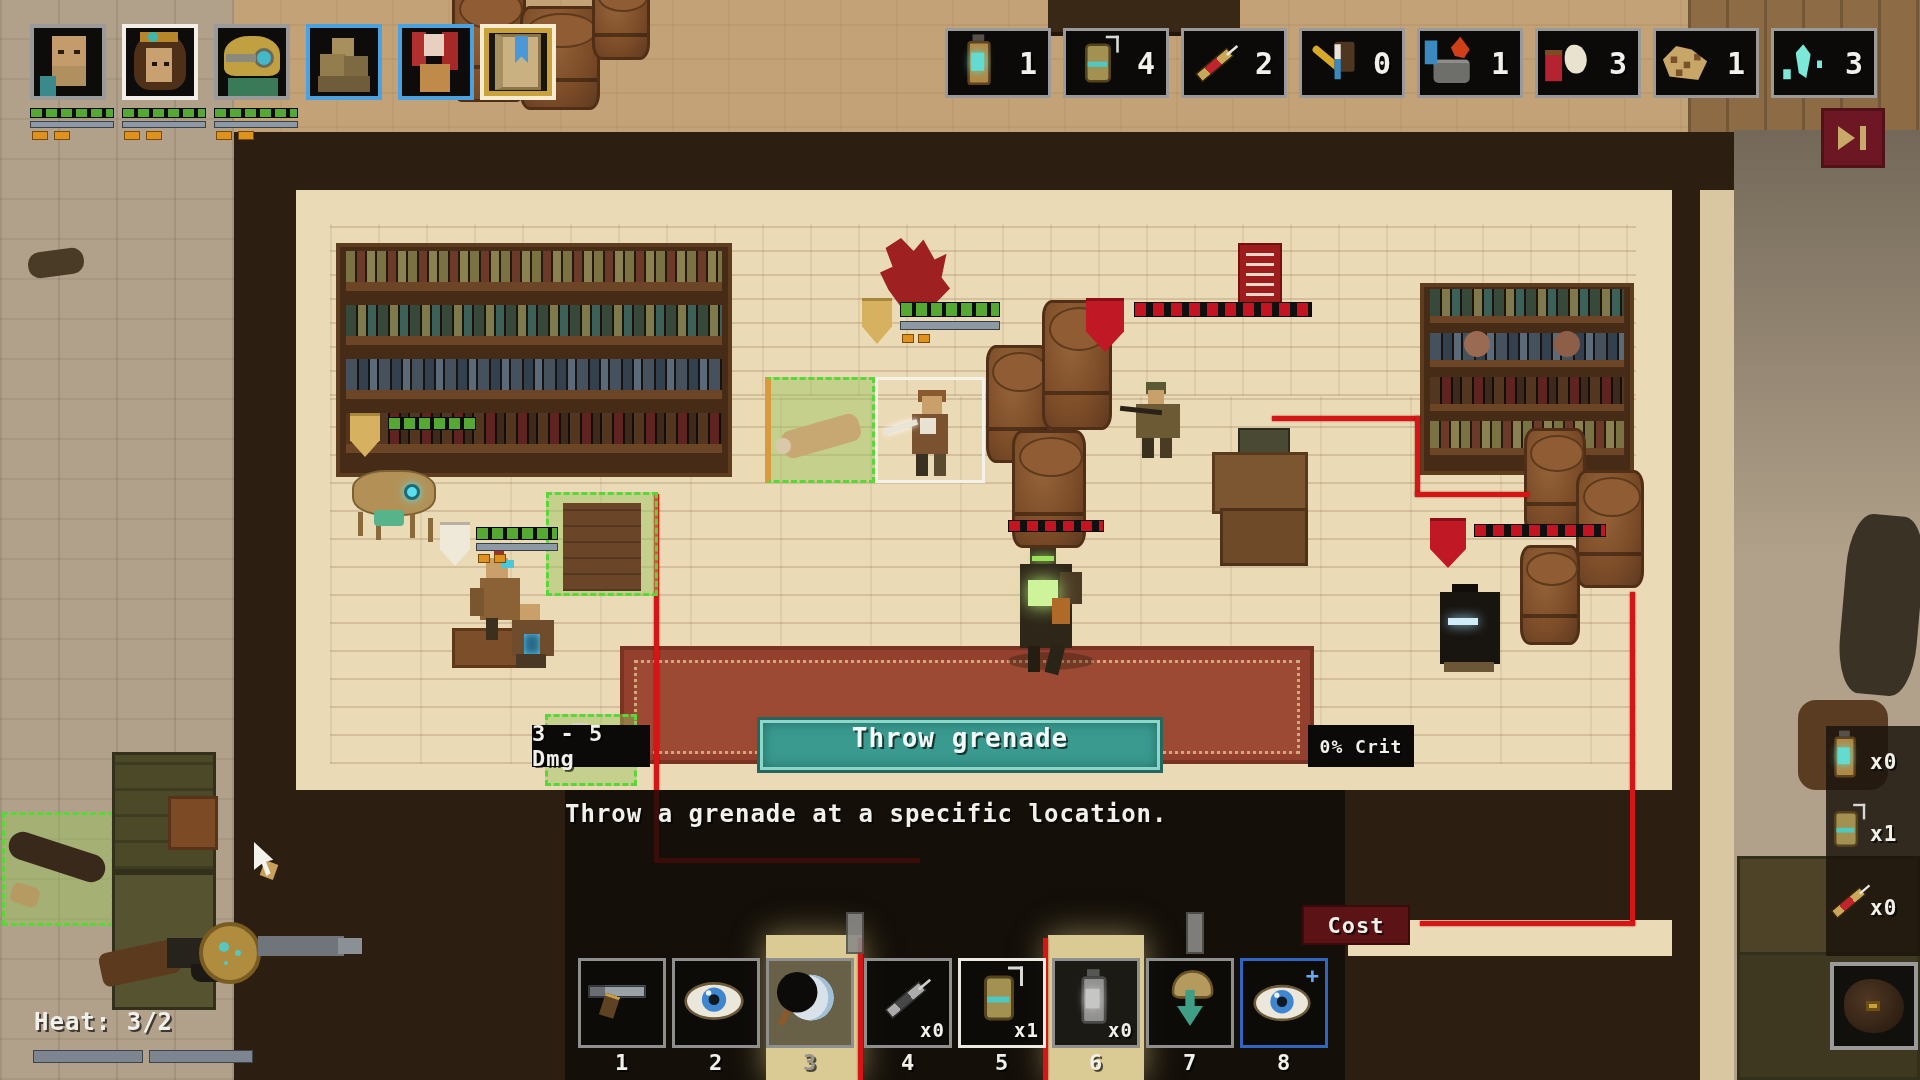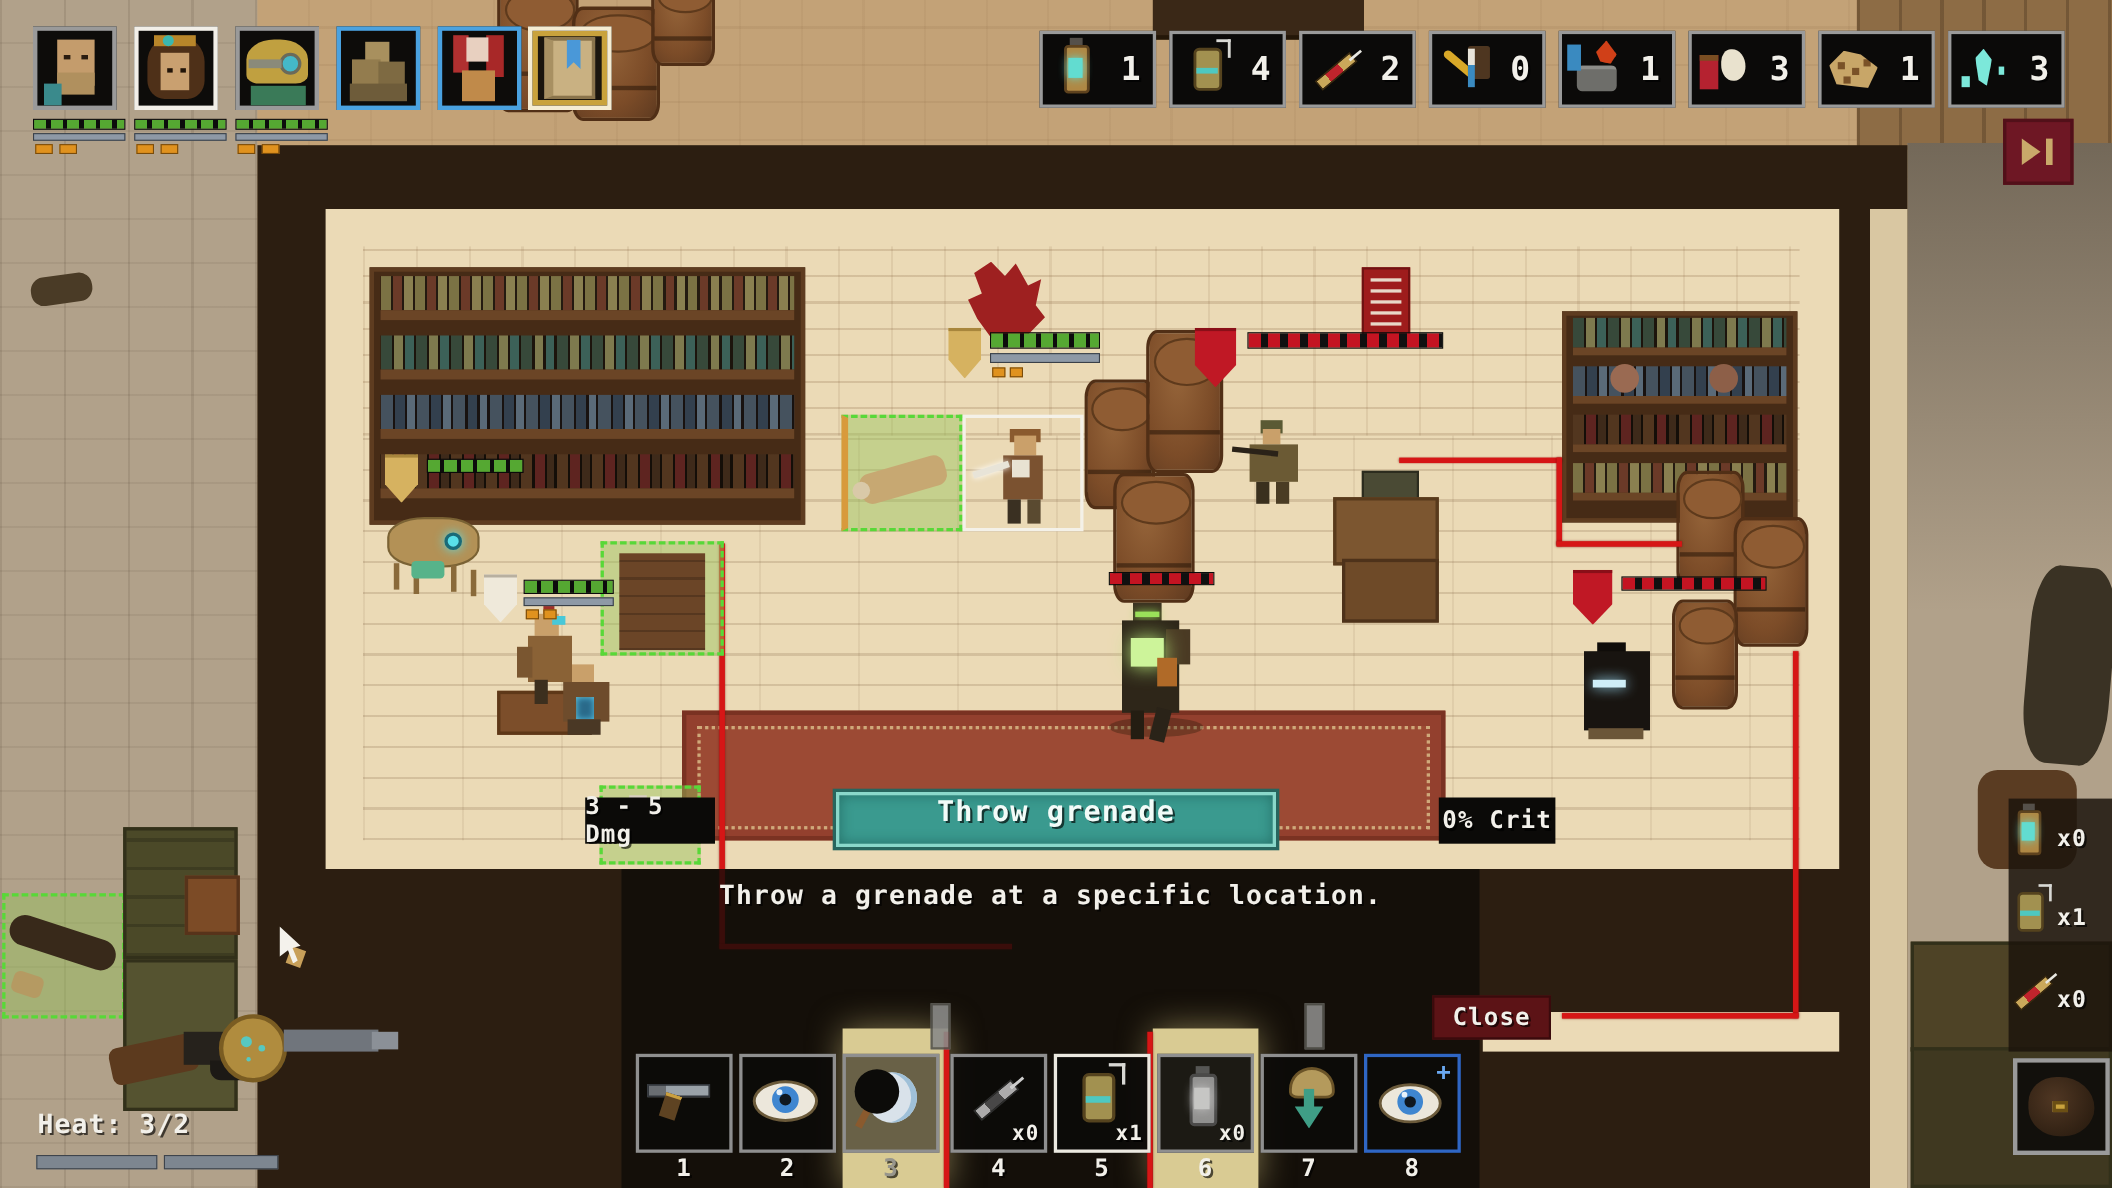--- a/index.html
+++ b/index.html
@@ -289,28 +289,28 @@
   <div class="abs" style="left:1048px;top:935px;width:96px;height:145px;background:#d9cb93;box-shadow:0 0 30px rgba(250,230,150,.5)"></div>
   <div class="abs rl" style="left:858px;top:938px;width:5px;height:142px"></div>
   <div class="abs rl" style="left:1043px;top:938px;width:5px;height:142px"></div>
   <div class="abs" style="left:846px;top:912px;width:18px;height:42px;background:#8a8a88;border:2px solid #55544e;opacity:.9"></div>
   <div class="abs" style="left:1186px;top:912px;width:18px;height:42px;background:#8a8a88;border:2px solid #55544e;opacity:.9"></div>
 
   <div class="abs blackbox" style="left:532px;top:725px;width:118px;height:42px">
     <span class="px" style="font-size:22px">3 - 5 Dmg</span>
   </div>
   <div class="abs blackbox" style="left:1308px;top:725px;width:106px;height:42px">
-    <span class="px" style="font-size:22px">0% Crit</span>
+    <span class="px" style="font-size:18px">0% Crit</span>
   </div>
   <div class="abs btn-teal" style="left:760px;top:720px;width:400px;height:50px;display:flex;align-items:flex-start;justify-content:center">
     <span class="px" style="font-size:26px;color:#f2fbf8">Throw grenade</span>
   </div>
-  <div class="abs px" style="left:565px;top:800px;width:780px;text-align:center;font-size:24px">Throw a grenade at a specific location.</div>
+  <div class="abs px" style="left:565px;top:800px;width:780px;text-align:left;font-size:24px">Throw a grenade at a specific location.</div>
   <div class="abs" style="left:1302px;top:905px;width:108px;height:40px;background:#5c1316;border:2px solid #3a0a0c;display:flex;align-items:center;justify-content:center">
-    <span class="px" style="font-size:22px">Close</span>
+    <span class="px" style="font-size:22px">Cost</span>
   </div>
 
   <div class="abs slotbox hotslot" style="left:578px">
     <span class="ico ico-pistol" style="position:absolute;left:18px;top:24px;transform:scale(1.5)"></span>
   </div>
   <div class="abs slotbox hotslot" style="left:672px">
     <span class="ico ico-eye" style="position:absolute;left:17px;top:26px;transform:scale(1.35)"></span>
   </div>
   <div class="abs slotbox hotslot" style="left:766px;background:rgba(12,11,9,.55)">
     <span class="ico ico-crescent" style="position:absolute;left:20px;top:18px;transform:scale(1.35)">

